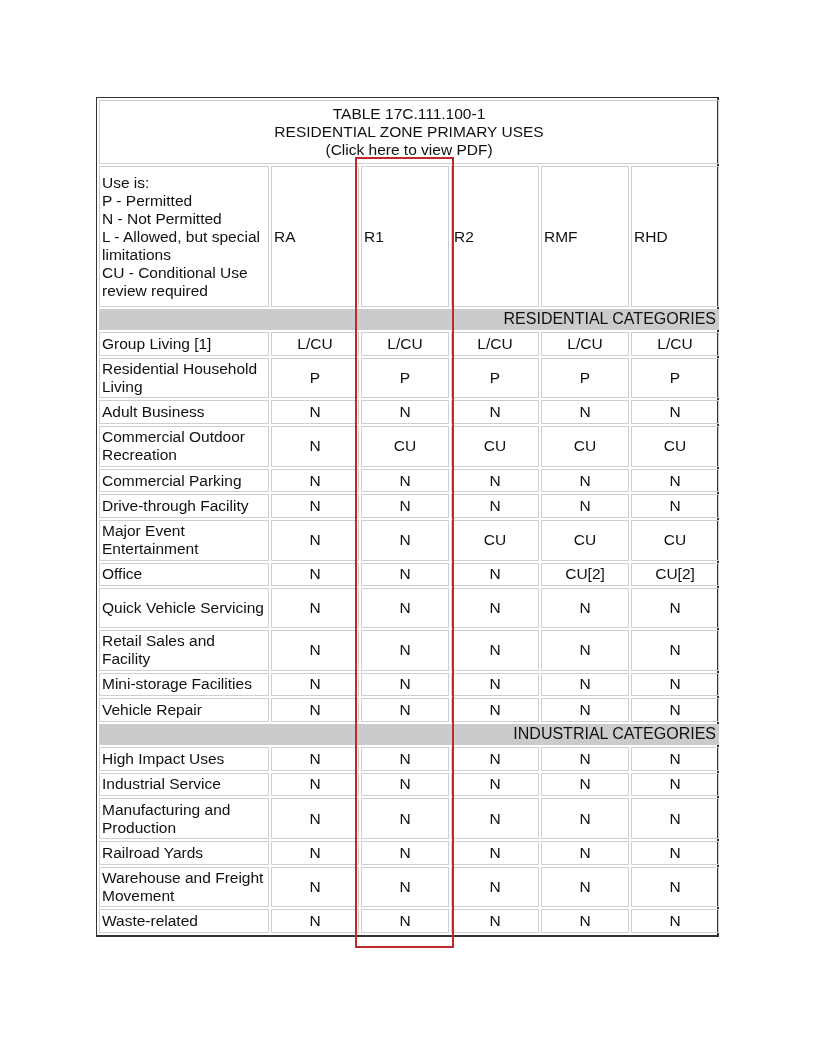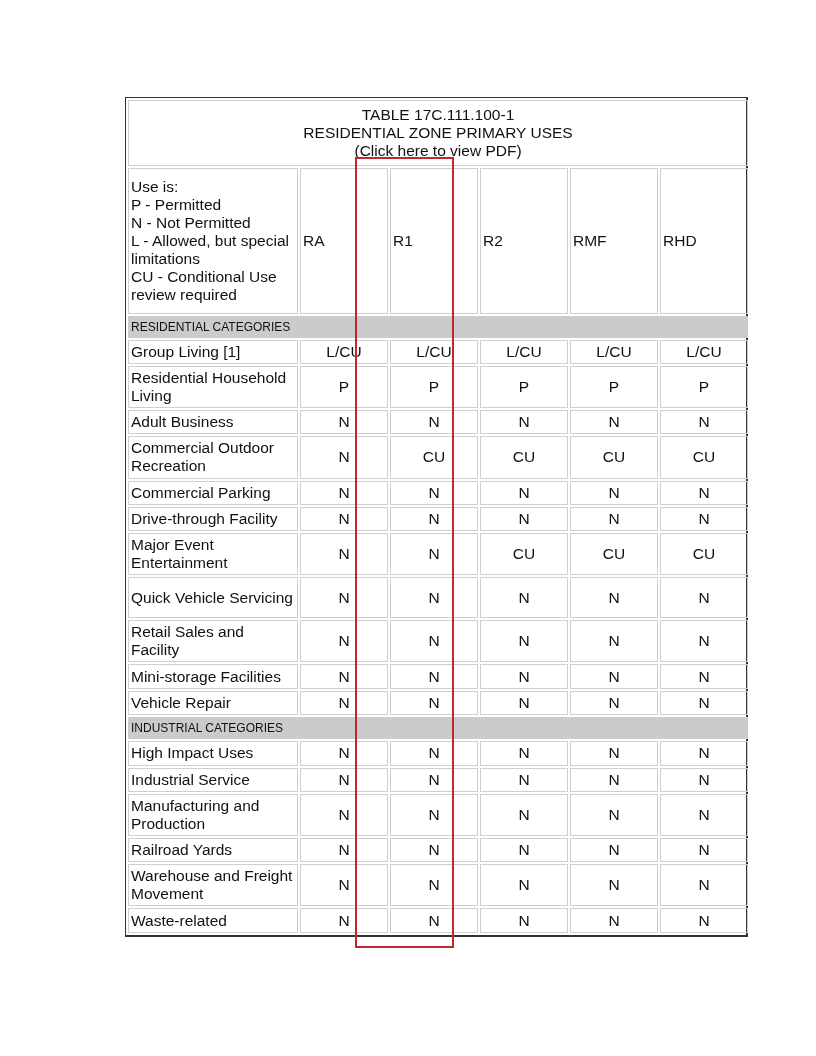--- a/index.html
+++ b/index.html
@@ -1,26 +1,26 @@
 <!DOCTYPE html>
 <html><head>
 <meta charset="utf-8">
 <style>
   html, body { margin: 0; padding: 0; background: #ffffff; }
   body { width: 816px; height: 1056px; position: relative; overflow: hidden;
          font-family: "Liberation Sans", sans-serif; color: #111; }
   .tbl-wrap { position: absolute; left: 96px; top: 97px; width: 623px; height: 840px;
-              border: 1px solid #333; border-right-width: 2px; border-bottom-width: 2px; box-sizing: border-box; margin-left: 29px; }
+              border: 1px solid #333; border-right-width: 2px; border-bottom-width: 2px; box-sizing: border-box; }
   table { border-collapse: separate; border-spacing: 2px; width: 100%; height: 100%; table-layout: fixed; }
   td { border: 1px solid #cfcfcf; padding: 0 2px; font-size: 15.5px; line-height: 18px; vertical-align: middle; }
   td.title { text-align: center; border-color: #cfcfcf; padding: 2px 0; line-height: 18px; }
   td.title a { color: inherit; text-decoration: none; }
   td.legend { text-align: left; }
   td.colhead { text-align: left; }
-  td.cat { background: #cbcbcb; border-color: #cbcbcb; font-size: 12px; }
+  td.cat { background: #cbcbcb; border-color: #cbcbcb; font-size: 16px; text-align: right; }
   td.label { text-align: left; }
   td.val { text-align: center; }
   .highlight { position: absolute; left: 355px; top: 157px; width: 99px; height: 791px;
                border: 2px solid #c0282d; box-sizing: border-box; pointer-events: none; }
 </style>
 </head>
 <body>
 
 <div class="tbl-wrap">
   <table>
@@ -106,20 +106,28 @@
           <td class="val">N</td>
         </tr>
         <tr style="height: 37px;">
           <td class="label">Major Event Entertainment</td>
           <td class="val">N</td>
           <td class="val">N</td>
           <td class="val">CU</td>
           <td class="val">CU</td>
           <td class="val">CU</td>
         </tr>
+        <tr style="height: 22px;">
+          <td class="label">Office</td>
+          <td class="val">N</td>
+          <td class="val">N</td>
+          <td class="val">N</td>
+          <td class="val">CU[2]</td>
+          <td class="val">CU[2]</td>
+        </tr>
         <tr style="height: 37px;">
           <td class="label">Quick Vehicle Servicing</td>
           <td class="val">N</td>
           <td class="val">N</td>
           <td class="val">N</td>
           <td class="val">N</td>
           <td class="val">N</td>
         </tr>
         <tr style="height: 37px;">
           <td class="label">Retail Sales and Facility</td>

